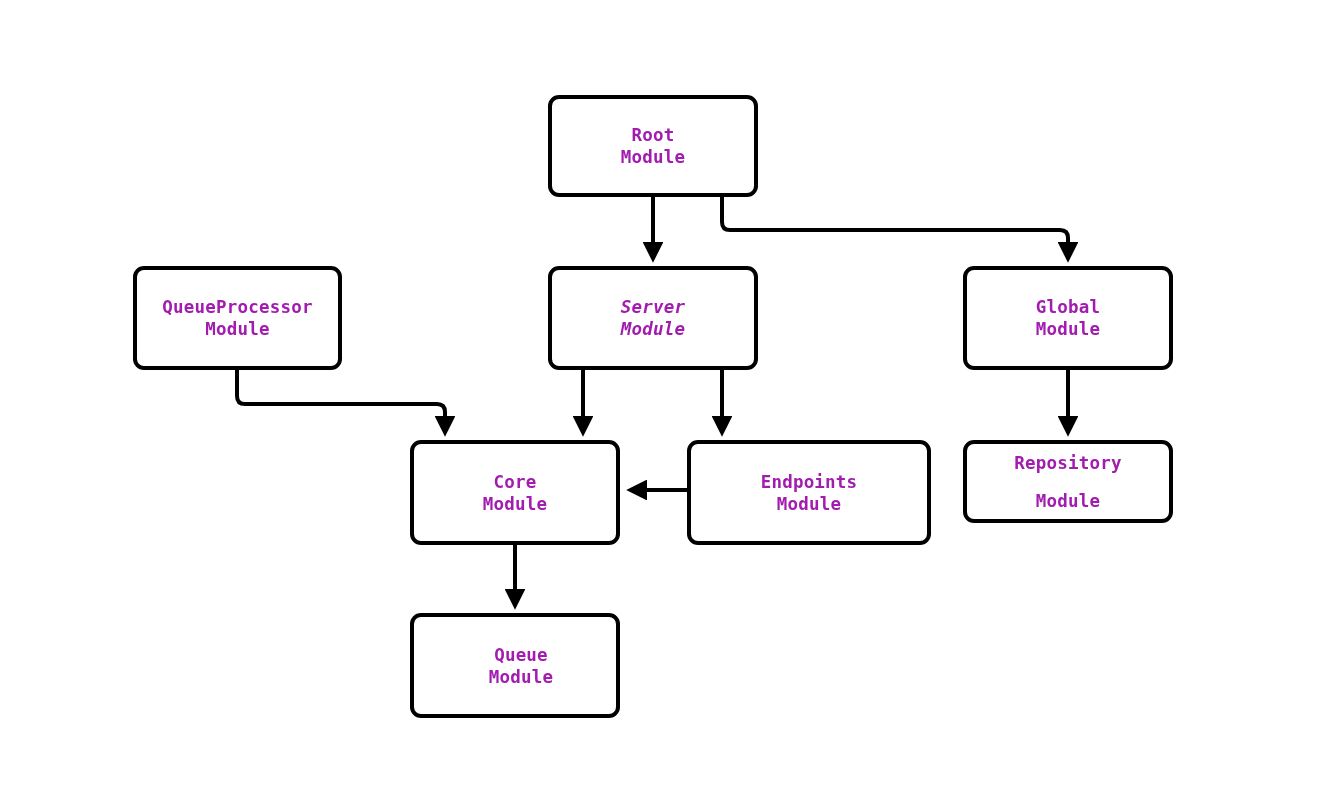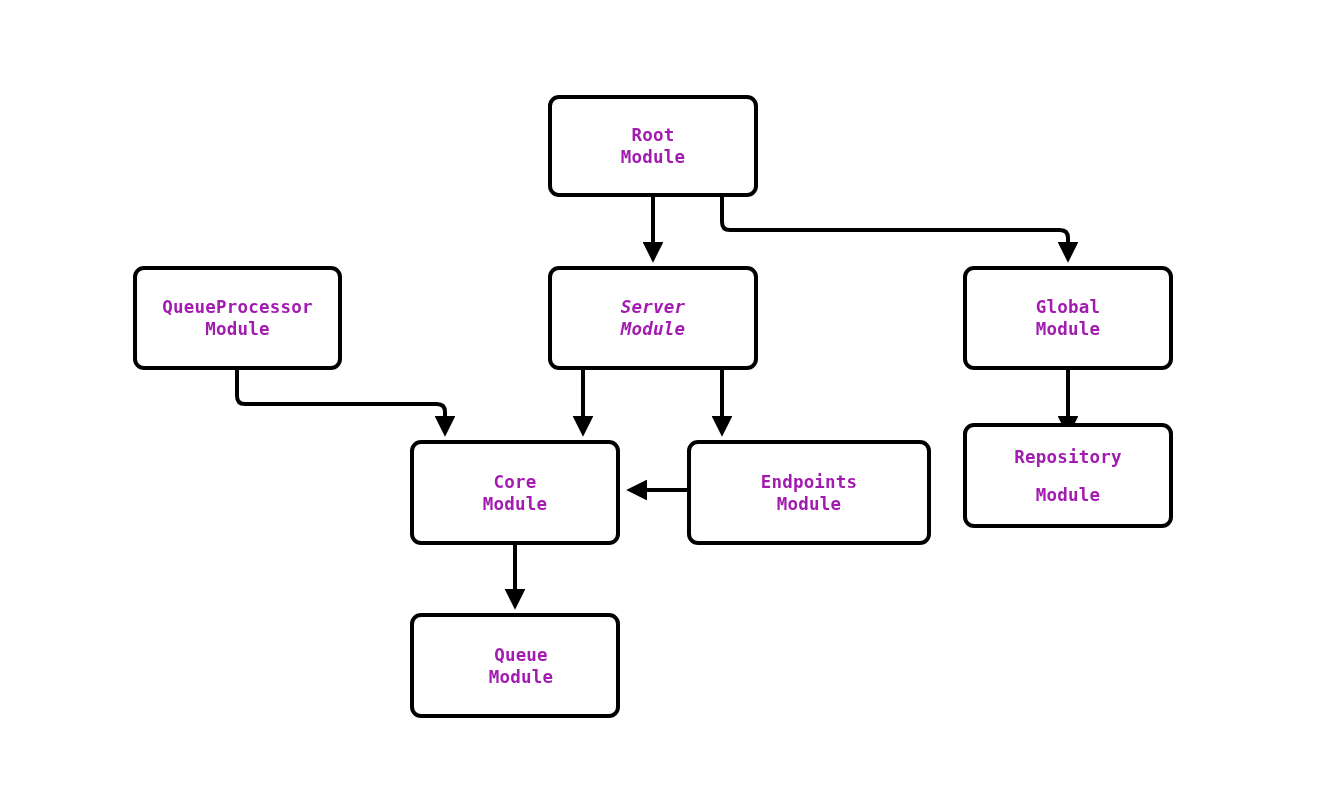--- a/index.html
+++ b/index.html
@@ -102,21 +102,21 @@
   <div class="node" id="node-core" title="Core Module" style="left: 410px; top: 440px; width: 210px; height: 105px; border-width: 4px; border-color: rgb(0, 0, 0); border-radius: 11px;">
     <div class="node-line">Core</div>
     <div class="node-line">Module</div>
   </div>
 
   <div class="node" id="node-endpoints" title="Endpoints Module" style="left: 687px; top: 440px; width: 244px; height: 105px; border-width: 4px; border-color: rgb(0, 0, 0); border-radius: 11px;">
     <div class="node-line">Endpoints</div>
     <div class="node-line">Module</div>
   </div>
 
-  <div class="node" id="node-repository" title="Repository Module" style="left: 963px; top: 423px; width: 210px; height: 105px; border-width: 4px; border-color: rgb(0, 0, 0); border-radius: 11px; gap: 16px;">
+  <div class="node" id="node-repository" title="Repository Module" style="left: 963px; top: 440px; width: 210px; height: 83px; border-width: 4px; border-color: rgb(0, 0, 0); border-radius: 11px; gap: 16px;">
     <div class="node-line">Repository</div>
     <div class="node-line">Module</div>
   </div>
 
   <div class="node" id="node-queue" title="Queue Module" style="left: 410px; top: 613px; width: 210px; height: 105px; border-width: 4px; border-color: rgb(0, 0, 0); border-radius: 11px; padding-left: 12px;">
     <div class="node-line">Queue</div>
     <div class="node-line">Module</div>
   </div>
 
 </div>

